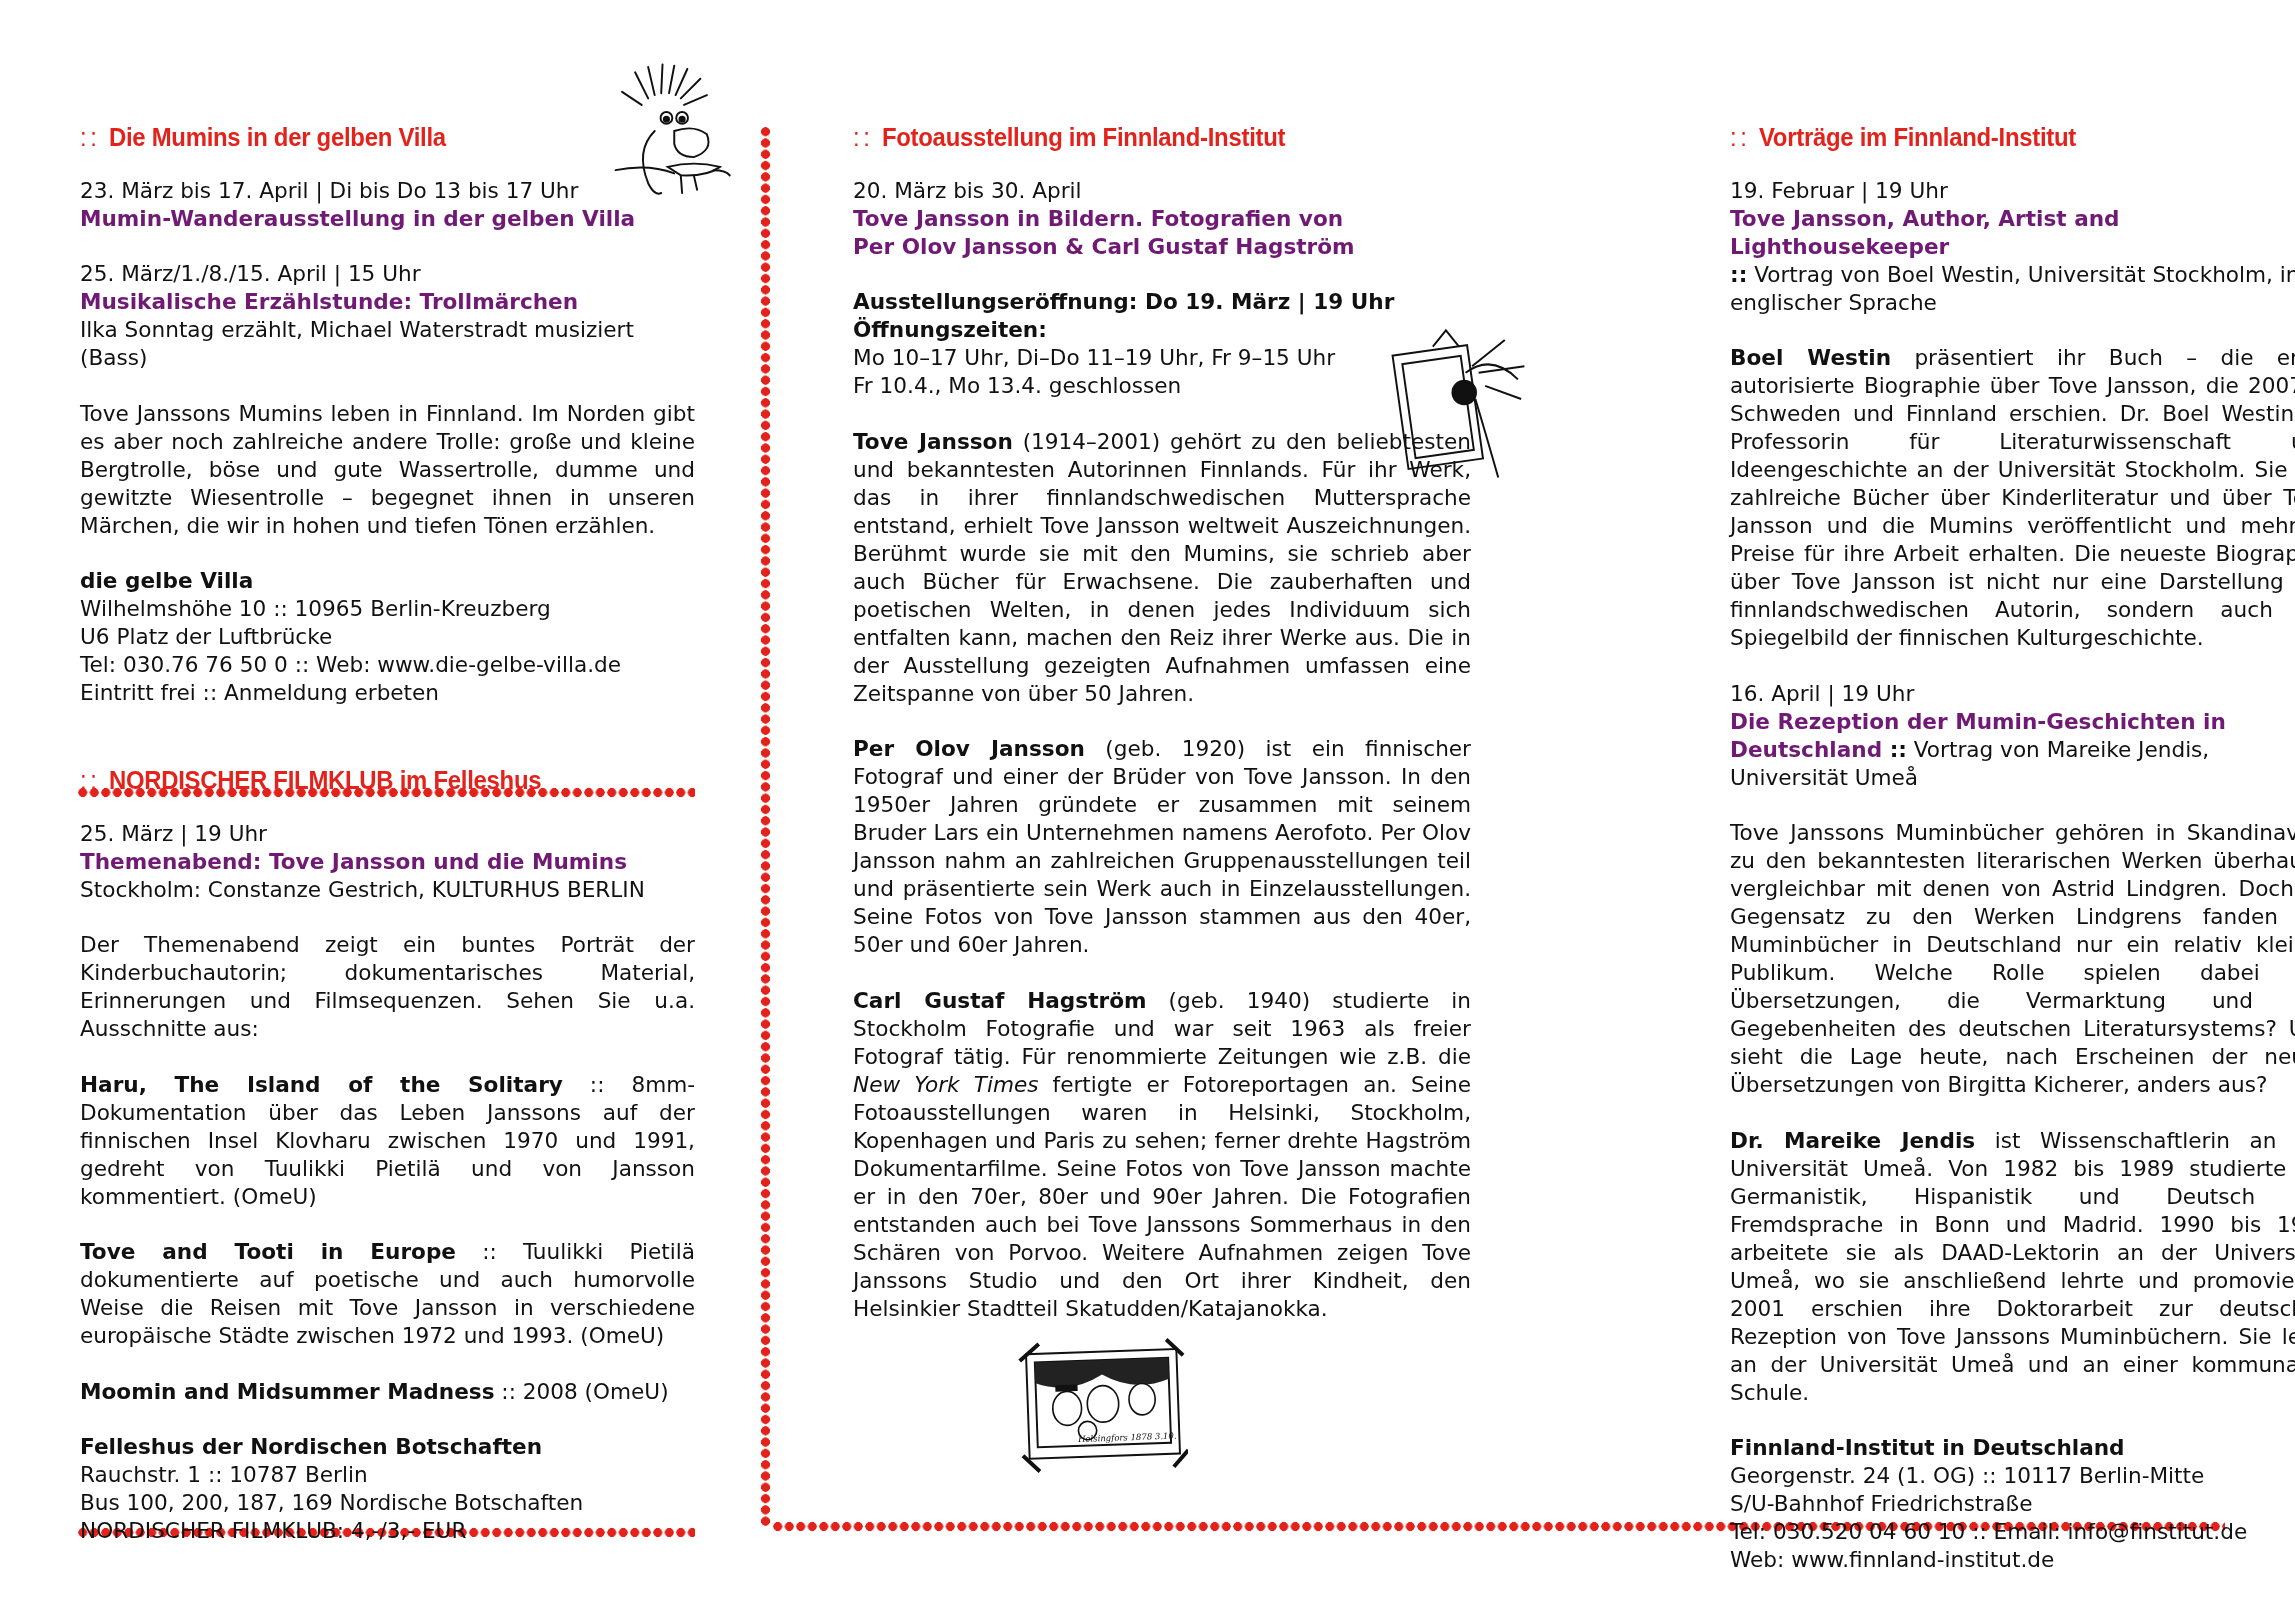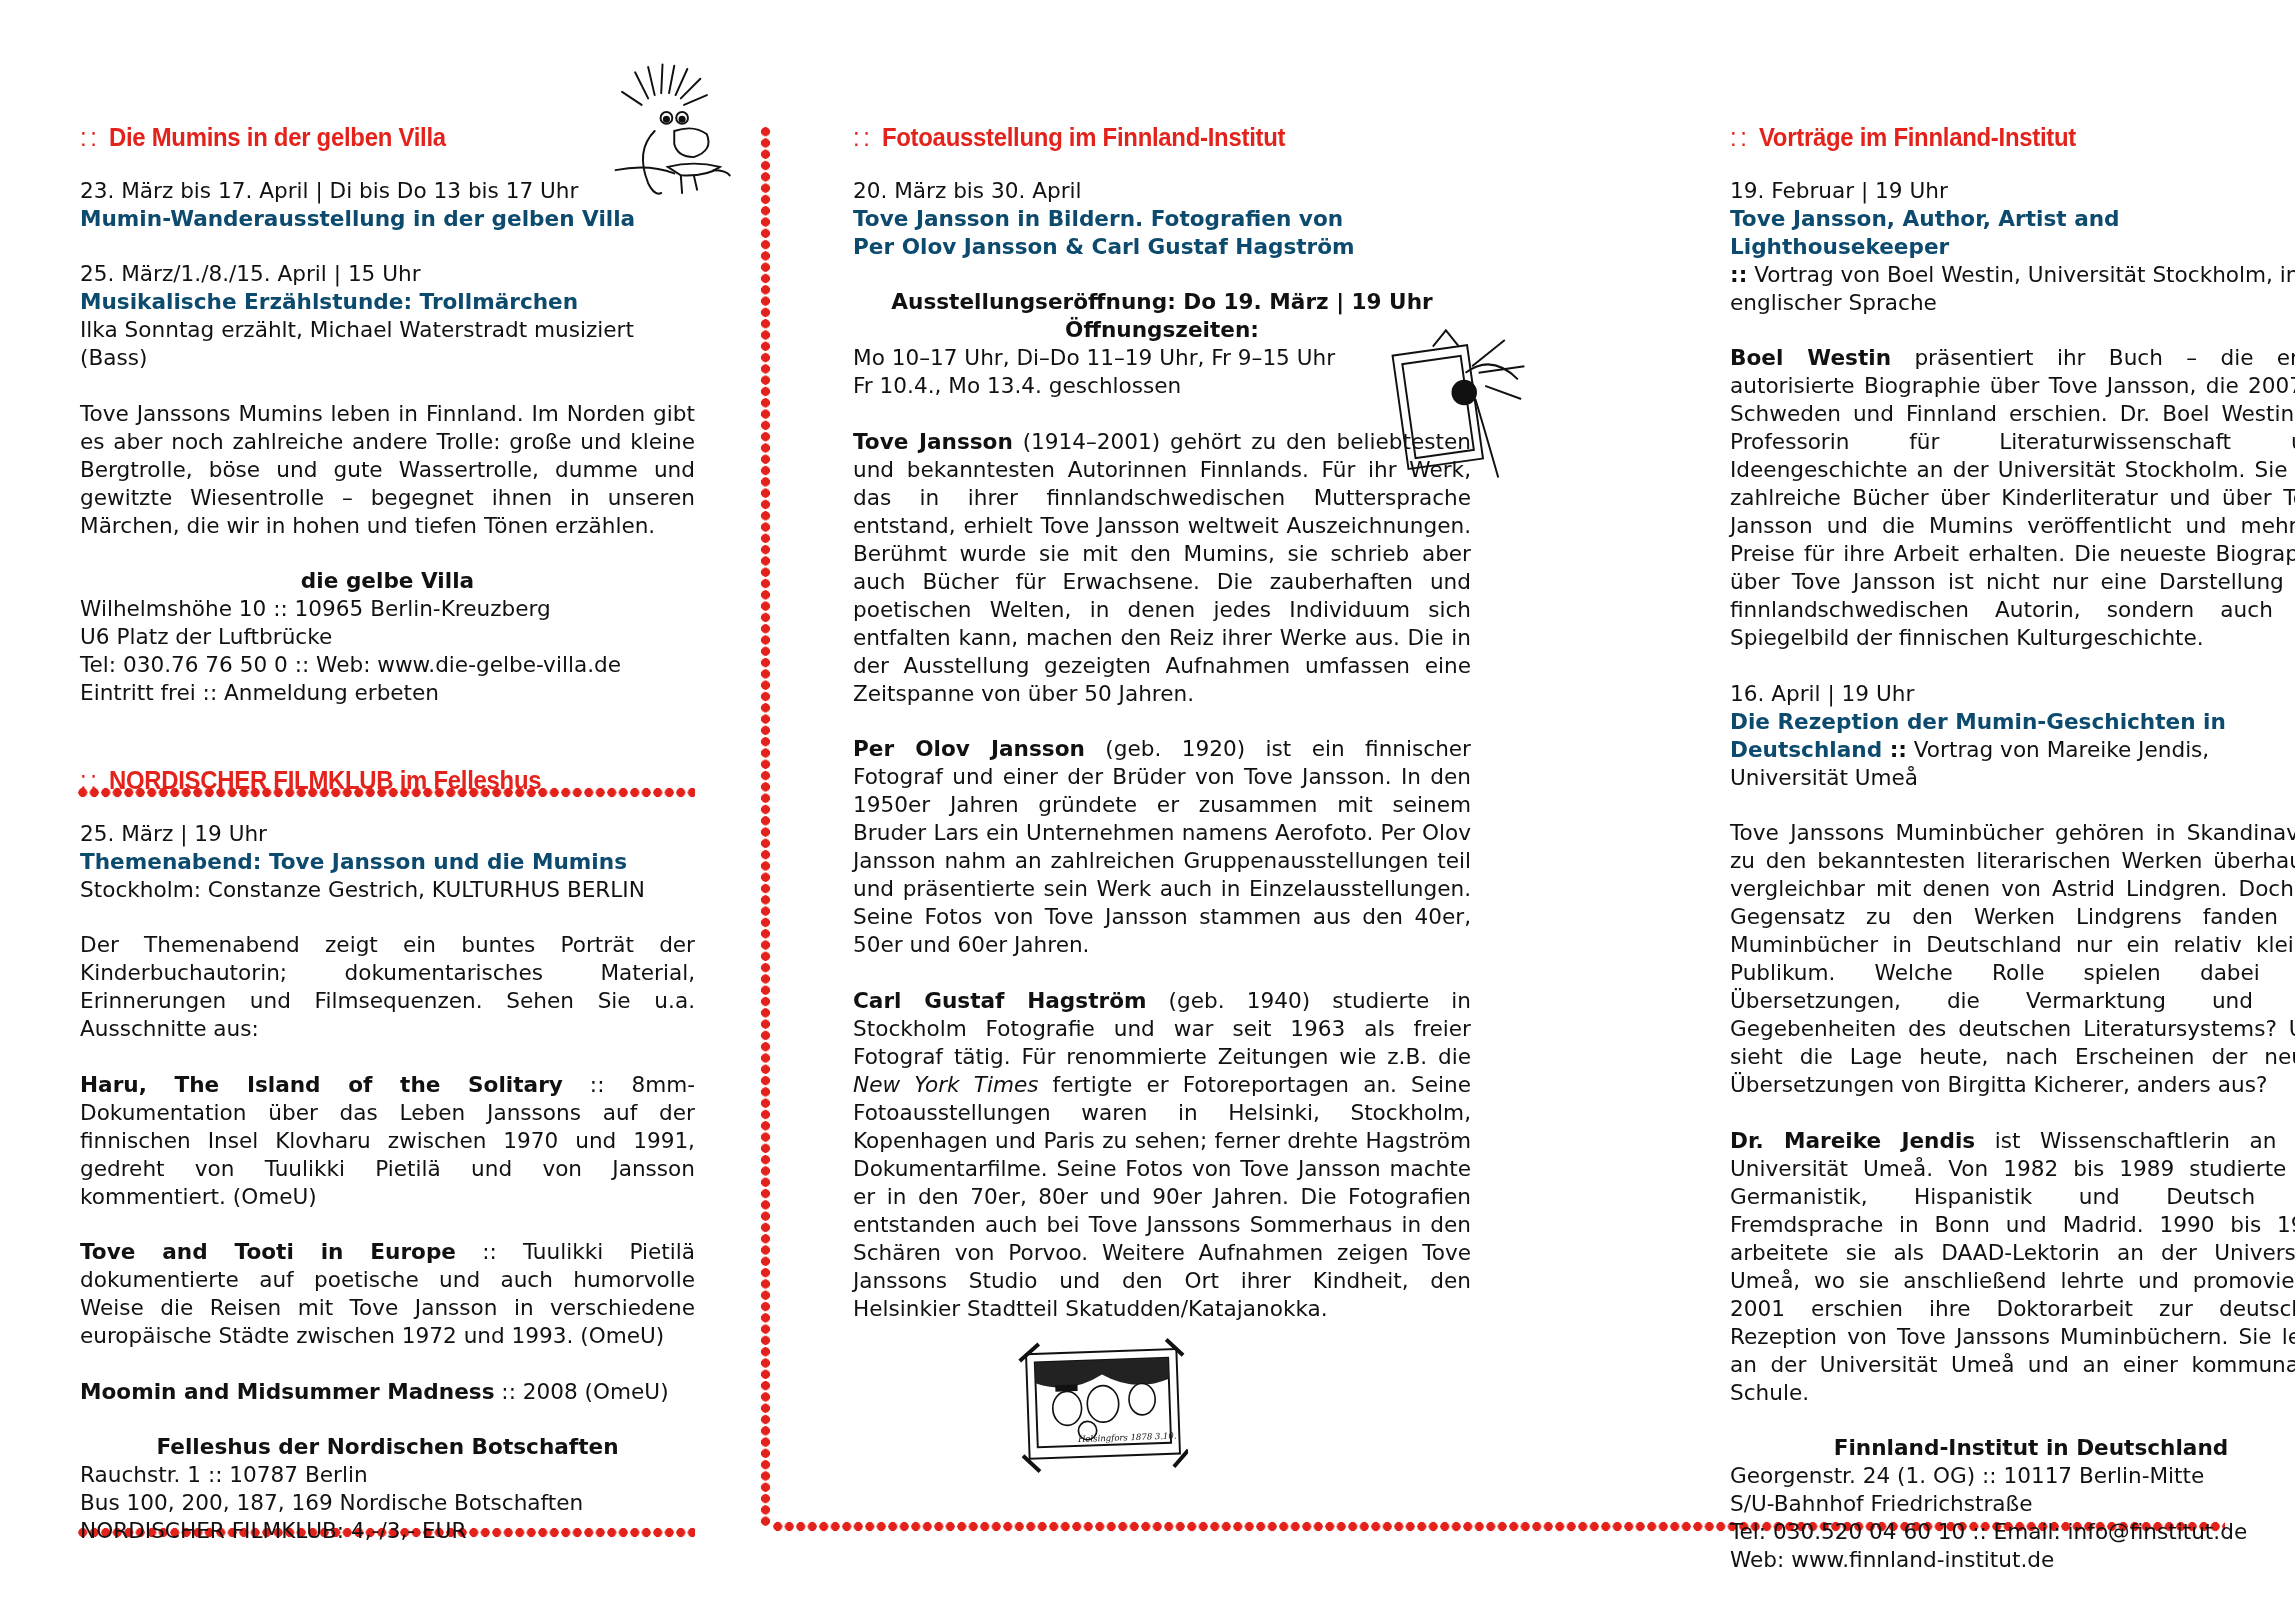--- a/index.html
+++ b/index.html
@@ -6,33 +6,33 @@
   body { width:2295px; height:1623px; position:relative; overflow:hidden;
          font-family:"DejaVu Sans", sans-serif; color:#111; }
   .col { position:absolute; font-size:21.6px; line-height:28px; }
   #col-left { left:80px; top:118px; width:615px; }
   #col-mid { left:853px; top:118px; width:618px; }
   #col-right { left:1688px; top:118px; width:602px;margin-left:42px; }
   .section-title { font-family:"Liberation Sans", sans-serif; font-weight:bold; color:#E3231B;
                    font-size:26px; line-height:39px; letter-spacing:-0.3px; margin:0 0 19.6px 0; transform:scaleX(0.92); transform-origin:left; white-space:nowrap; }
   .section-title .pre { letter-spacing:3.9px; margin-right:9.2px; font-weight:normal; }
   .date { margin:0; }
-  .event-title { color:#0c4a6e; font-weight:bold; margin:0; }
+  .event-title { color:#701a75; font-weight:bold; margin:0; }
   .plain { margin:0; }
   .para { margin:0; text-align:justify; }
   .block { margin-bottom:27.5px; }
   b { font-weight:bold; }
   .dots-h { position:absolute; height:10.5px;
             background-image:radial-gradient(circle, #E3231B 4.3px, transparent 4.6px);
             background-size:11.5px 10.5px; background-repeat:repeat-x; }
   .dots-v { position:absolute; width:10.5px;
             background-image:radial-gradient(circle, #E3231B 4.3px, transparent 4.6px);
             background-size:10.5px 11.3px; background-repeat:repeat-y; }
   .illus { position:absolute; }
-  .bold-head { font-weight:bold; margin:0;text-align:center; }
+  .bold-head { font-weight:bold; margin:0; }
 </style>
 </head>
 <body>
 
 <div class="dots-h" style="left:77px; top:787px; width:618px;"></div>
 <div class="dots-h" style="left:77px; top:1527px; width:618px;"></div>
 <div class="dots-v" style="left:760px; top:126px; height:1400px;"></div>
 <div class="dots-h" style="left:772px; top:1521px; width:1453px;"></div>
 
 <div class="illus" style="left:609px; top:59px; width:124px; height:144px;">

